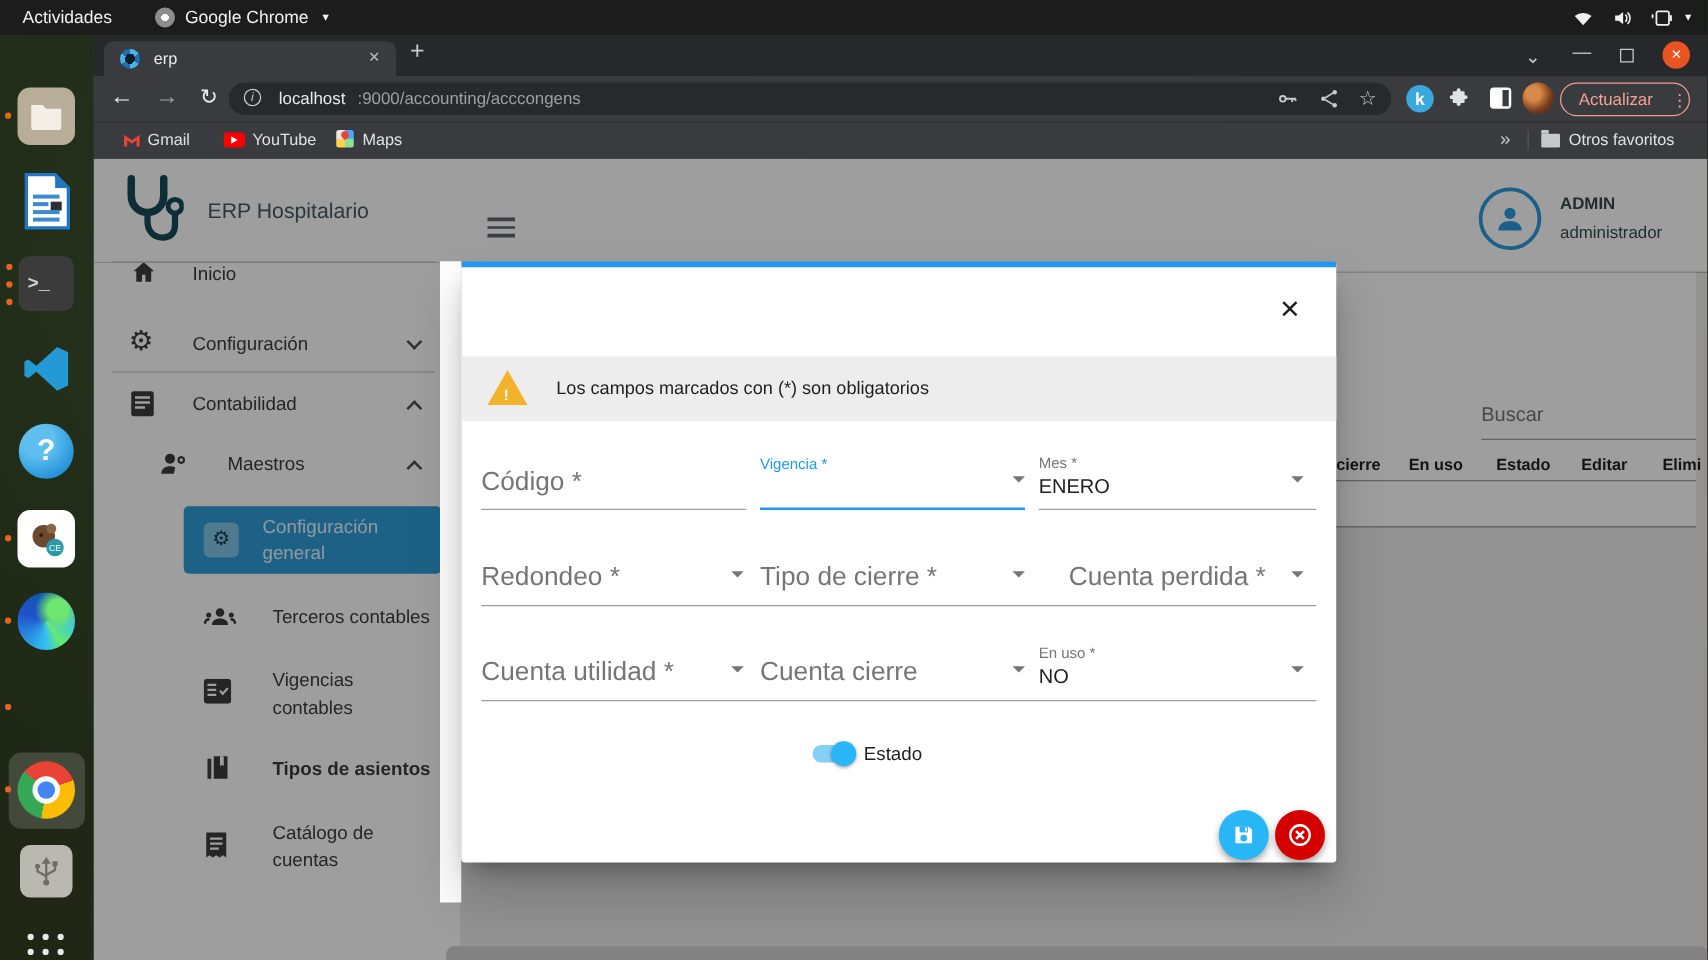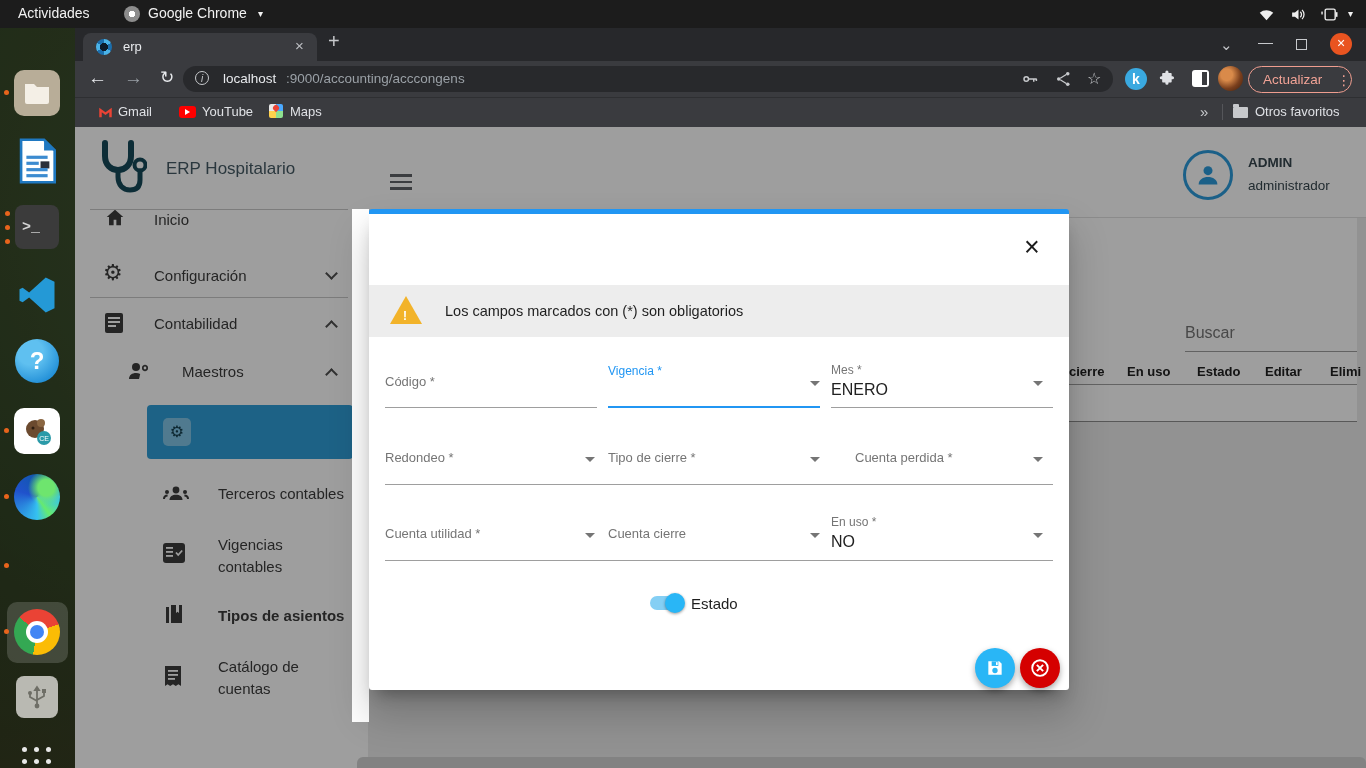--- a/index.html
+++ b/index.html
@@ -38,21 +38,21 @@
   .navtxt{font-size:15px;color:#3c3c3c;}
   .chev{width:9px;height:9px;border-right:2px solid #4f4f4f;border-bottom:2px solid #4f4f4f;}
   .chev.down{transform:rotate(45deg);}
   .chev.up{transform:rotate(-135deg);}
   .gearchar{font-size:22px;color:#3c3c3c;line-height:22px;}
   .overlay{left:75px;top:127px;width:1291px;height:641px;background:rgba(0,0,0,.38);z-index:40;}
   
   .modal{left:369px;top:209px;width:700px;height:481px;background:#fff;border-top:5px solid #2196f3;border-radius:3px;
     box-shadow:0 11px 15px -7px rgba(0,0,0,.3),0 24px 38px 3px rgba(0,0,0,.18);z-index:50;}
   .m{position:absolute;}
-  .flabel{font-size:13px;color:#757575;}
+  .flabel{font-size:21px;color:#757575;}
   .fsmall{font-size:12px;color:#757575;}
   .fvalue{font-size:16px;color:#212121;}
   .uline{height:1px;background:#9e9e9e;}
   .selarrow{width:0;height:0;border-left:5px solid transparent;border-right:5px solid transparent;border-top:5px solid #757575;}
   .fab{width:40px;height:40px;border-radius:50%;display:flex;align-items:center;justify-content:center;box-shadow:0 3px 6px rgba(0,0,0,.35);}
   .tri{width:0;height:0;border-left:16px solid transparent;border-right:16px solid transparent;border-bottom:28px solid #f2b32a;}
   .hamline{width:22px;height:2.5px;background:#5f6368;margin-bottom:4px;}
 </style>
 </head>
 <body>
@@ -289,20 +289,21 @@
         <path d="M18 4.8v1M18 10.2v1M15.2 8h1M19.8 8h1M16 6l.7.7M20 10l-.7-.7M16 10l.7-.7M20 6l-.7.7" stroke="#3c3c3c" stroke-width="1.2"></path>
       </svg>
   </span>
   <span class="a navtxt" style="left:182px;top:363px;z-index:3;">Maestros</span>
   <span class="a chev up" style="left:327px;top:370px;z-index:3;"></span>
 
   <div class="a" style="left:147px;top:405px;width:206px;height:54px;background:#2f9fd8;border-radius:4px;z-index:3;">
     <span class="a" style="left:16px;top:13px;width:28px;height:28px;border-radius:5px;background:rgba(255,255,255,.4);display:flex;align-items:center;justify-content:center;">
         <span style="font-size:16px;color:#15404f;line-height:16px;">⚙</span>
       </span>
+    <span class="a" style="left:63px;top:6px;width:132px;font-size:15px;line-height:21px;color:#eaf6ff;">Configuración general</span>
   </div>
 
   <span class="a" style="left:163px;top:483px;z-index:3;">
     <svg width="26" height="20" viewBox="0 0 26 20">
         <circle cx="13" cy="7" r="3.4" fill="#3c3c3c"></circle>
         <path d="M6.5 17c0-3.4 2.9-5.2 6.5-5.2s6.5 1.8 6.5 5.2z" fill="#3c3c3c"></path>
         <circle cx="4" cy="9" r="2" fill="#3c3c3c"></circle>
         <circle cx="22" cy="9" r="2" fill="#3c3c3c"></circle>
         <path d="M1 16c0-2.4 1.6-3.6 3.6-3.6M25 16c0-2.4-1.6-3.6-3.6-3.6" stroke="#3c3c3c" stroke-width="2" fill="none"></path>
       </svg>

